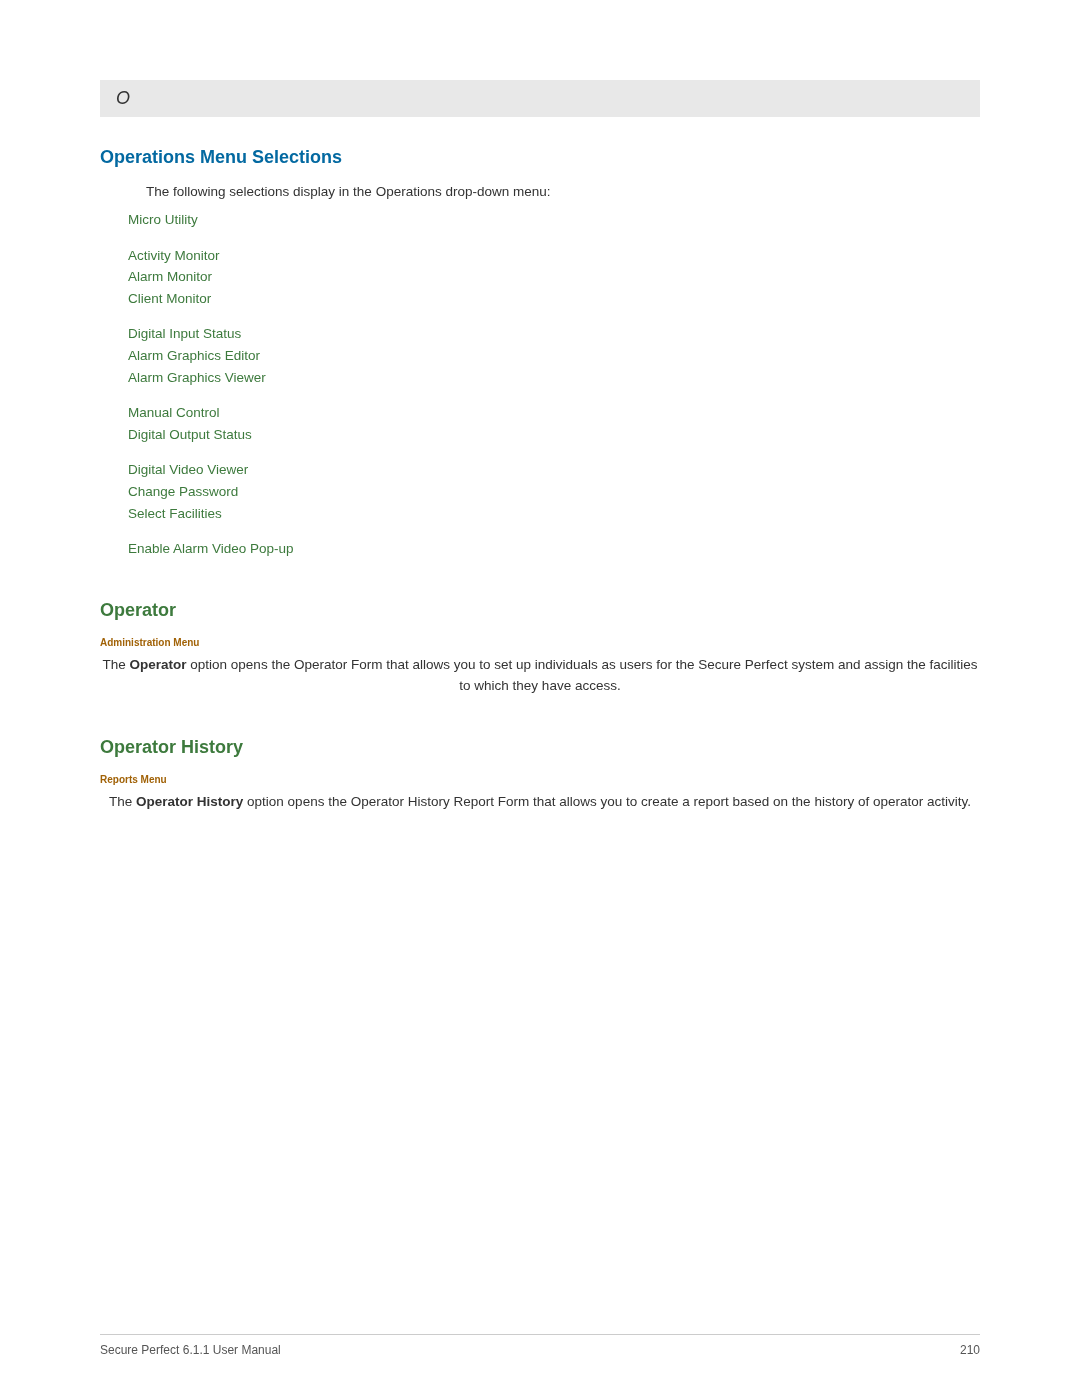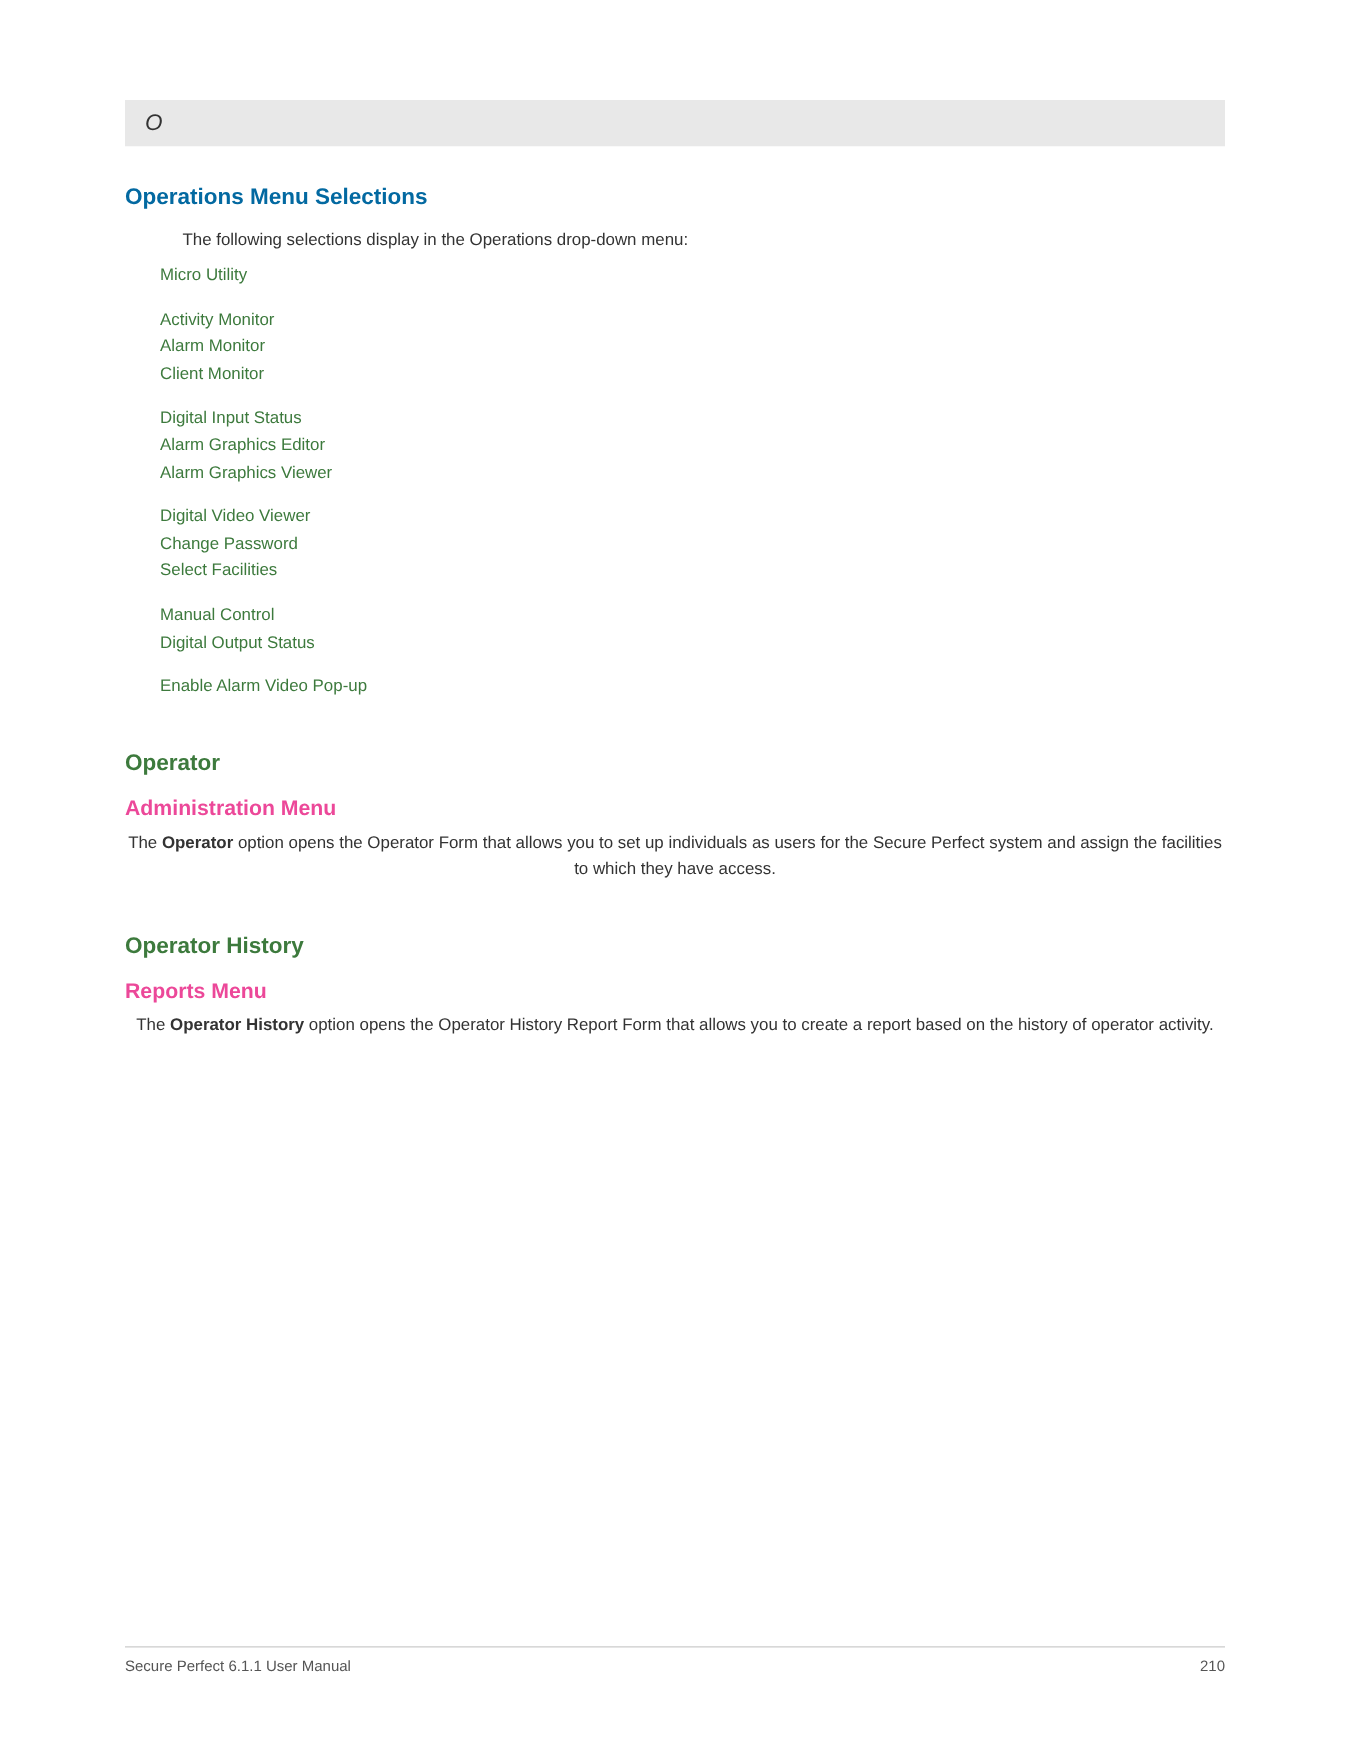--- a/index.html
+++ b/index.html
@@ -71,40 +71,40 @@
       margin-bottom: 14px;
       margin-left: 28px;
     }
 
     
     .subsection {
     }
 
     .admin-label {
       font-weight: bold;
-      font-size: 17px;
+      font-size: 10px;
       margin-bottom: 6px;
-      color: #ec4899;
+      color: #a16207;
     }
 
     .body-text {
       font-size: 13.5px;
       color: #333;
       line-height: 1.6;
       text-align: center;
     }
 
     .body-text strong {
       font-weight: bold;
     }
 
     
     .page-footer {
       position: absolute;
-      bottom: 57px;
+      bottom: 40px;
       left: 100px;
       right: 100px;
       border-top: 1px solid #cccccc;
       padding-top: 8px;
       display: flex;
       justify-content: space-between;
       font-size: 12px;
       color: #555;
     }
   </style>
@@ -132,28 +132,28 @@
       <a class="green-link">Client Monitor</a>
     </div>
 
     <div class="link-group">
       <a class="green-link">Digital Input Status</a>
       <a class="green-link">Alarm Graphics Editor</a>
       <a class="green-link">Alarm Graphics Viewer</a>
     </div>
 
     <div class="link-group">
+      <a class="green-link">Manual Control</a>
+      <a class="green-link">Digital Output Status</a>
+    </div>
+
+    <div class="link-group">
       <a class="green-link">Digital Video Viewer</a>
       <a class="green-link">Change Password</a>
       <a class="green-link">Select Facilities</a>
-    </div>
-
-    <div class="link-group">
-      <a class="green-link">Manual Control</a>
-      <a class="green-link">Digital Output Status</a>
     </div>
 
     <div class="link-group">
       <a class="green-link">Enable Alarm Video Pop-up</a>
     </div>
   </div>
 
   <div class="subsection">
     <h2 class="sub-section-heading">Operator</h2>
 

